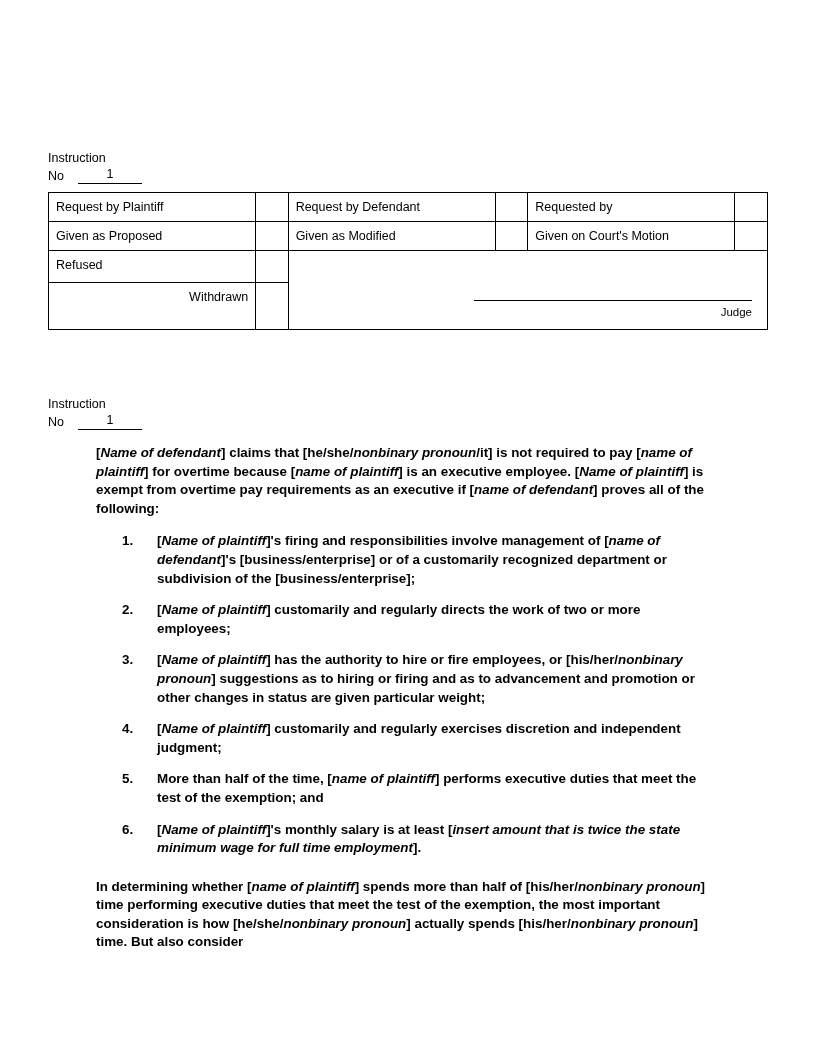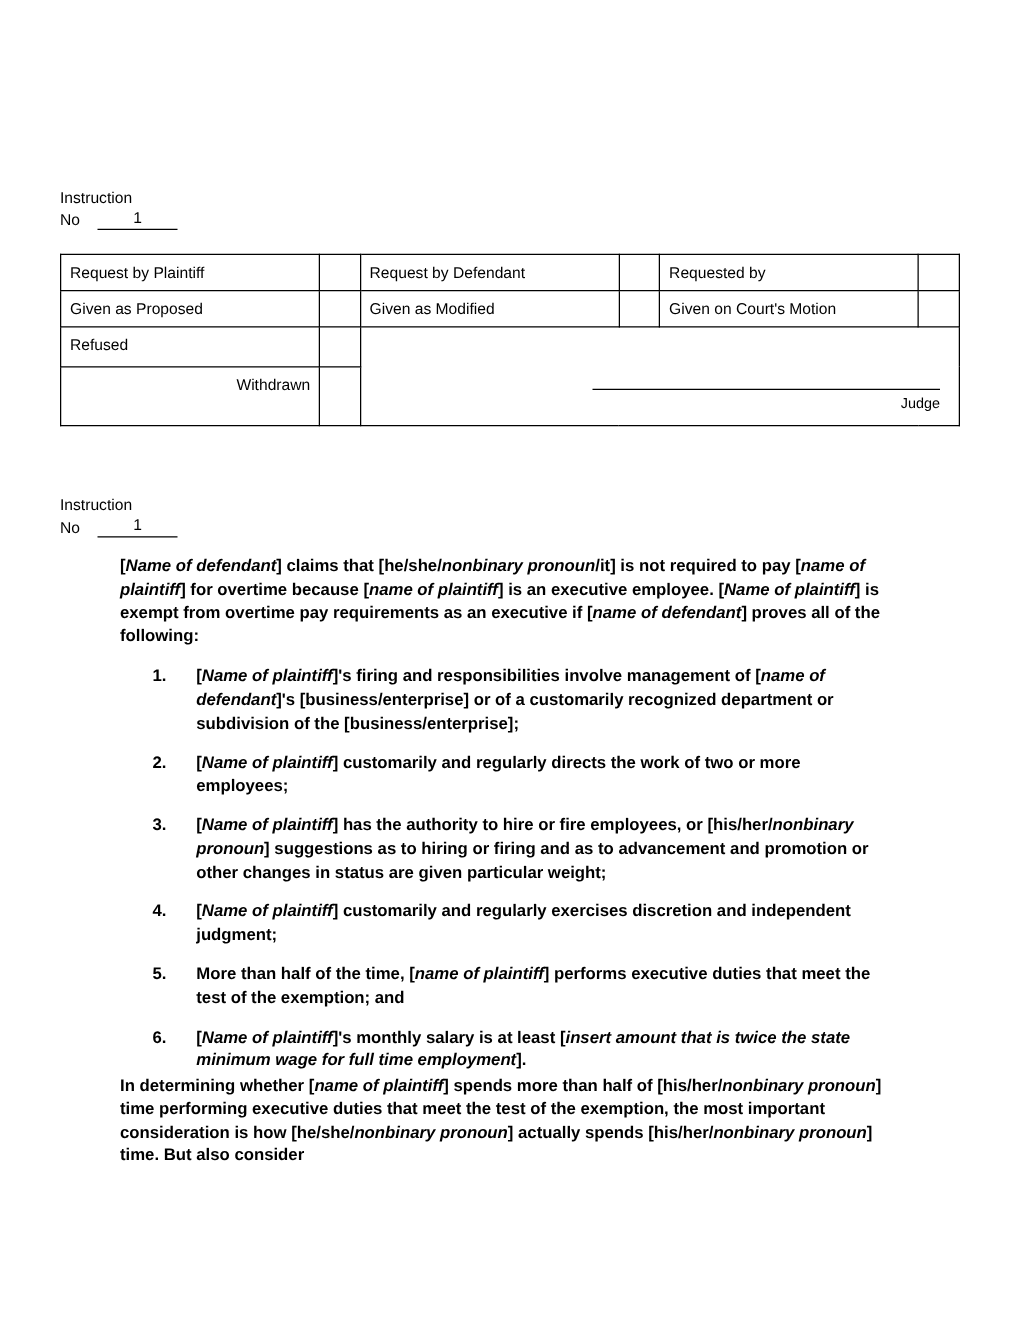--- a/index.html
+++ b/index.html
@@ -61,21 +61,21 @@
     font-size: 12.5px;
   }
 
   #instr-block-1 { top: 150px; }
   #instr-block-2 { top: 396px; }
 
   
   .status-table {
     position: absolute;
     left: 48px;
-    top: 203px;
+    top: 192px;
     width: 720px;
     border-collapse: collapse;
     table-layout: fixed;
     font-size: 12.5px;
   }
   .status-table td {
     border: 1px solid #000000;
     padding: 6px 7px;
     vertical-align: top;
     height: 16px;
@@ -124,21 +124,21 @@
     width: 616px;
   }
   .body-para {
     font-size: 13.4px;
     font-weight: bold;
     line-height: 18.6px;
     margin: 0 0 6px 0;
     text-align: left;
   }
   .body-para.closing {
-    margin-top: 2px;
+    margin-top: 20px;
     font-size: 13.4px;
   }
 
   ol.factors {
     list-style: none;
     margin: 14px 0 0 0;
     padding: 0;
   }
   ol.factors li {
     position: relative;

